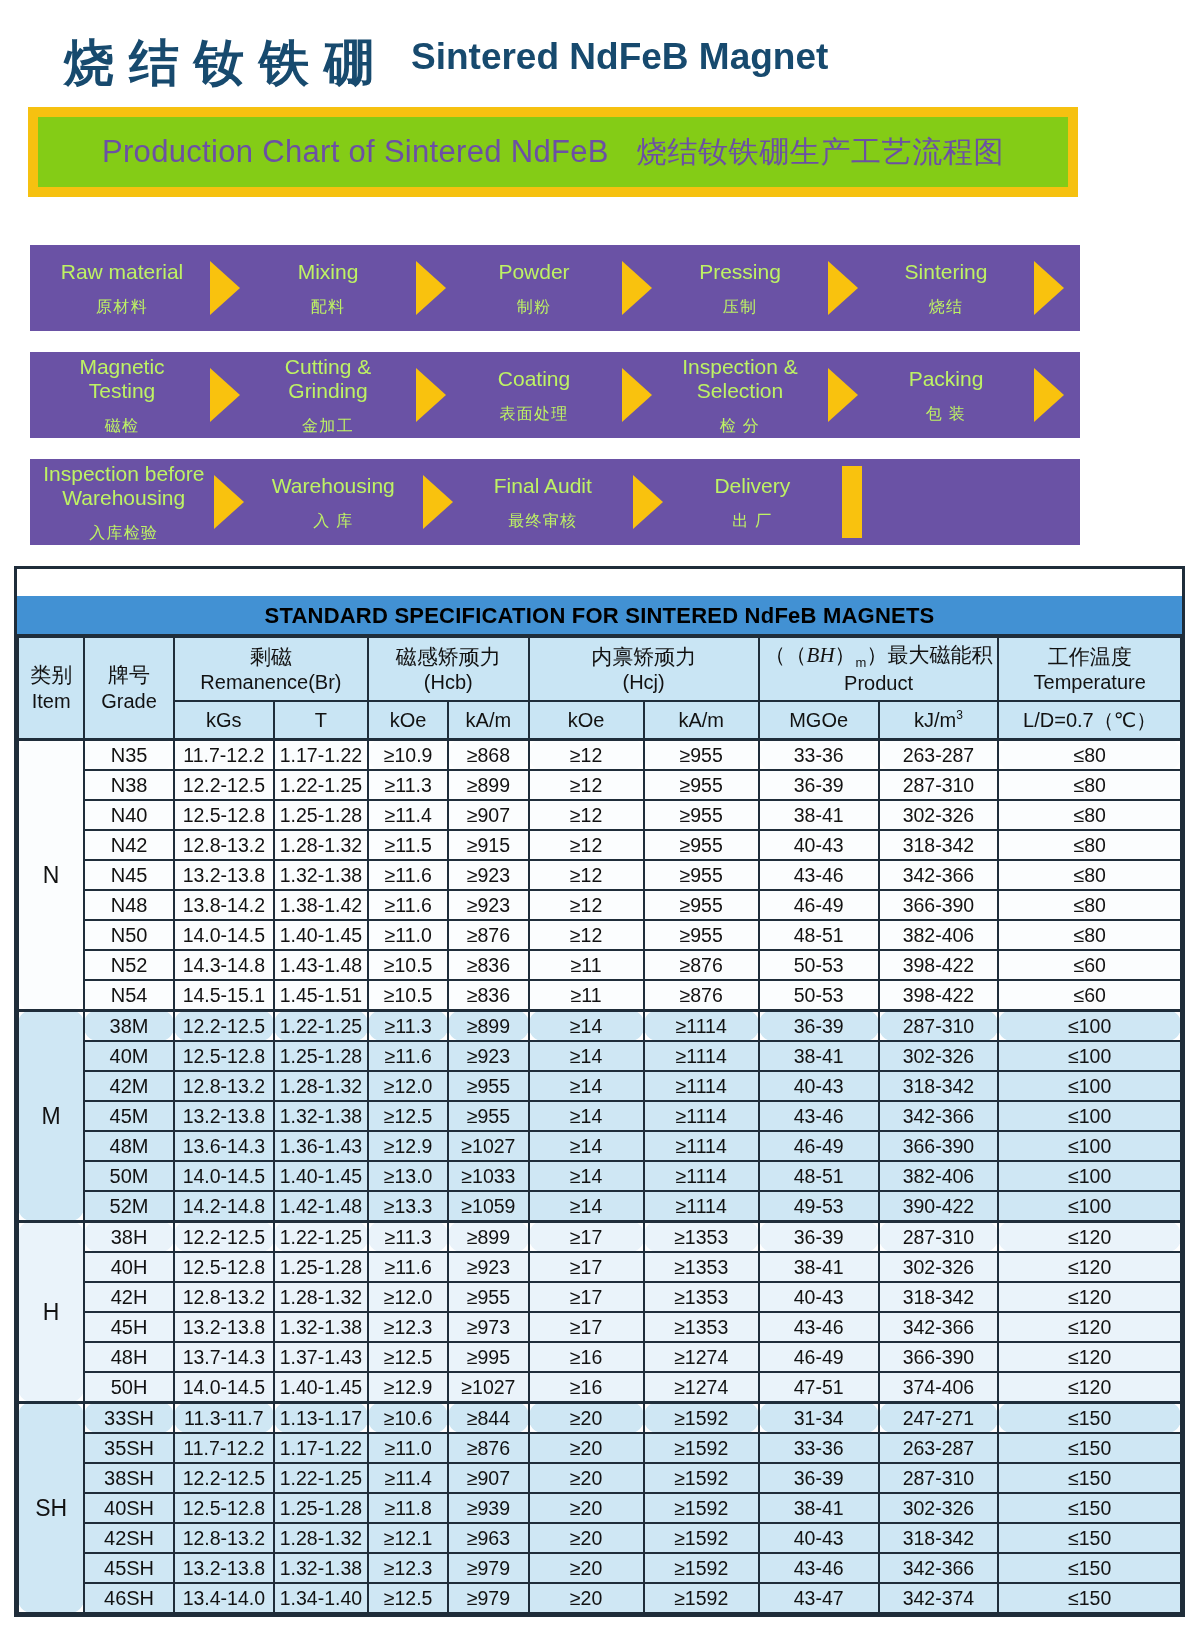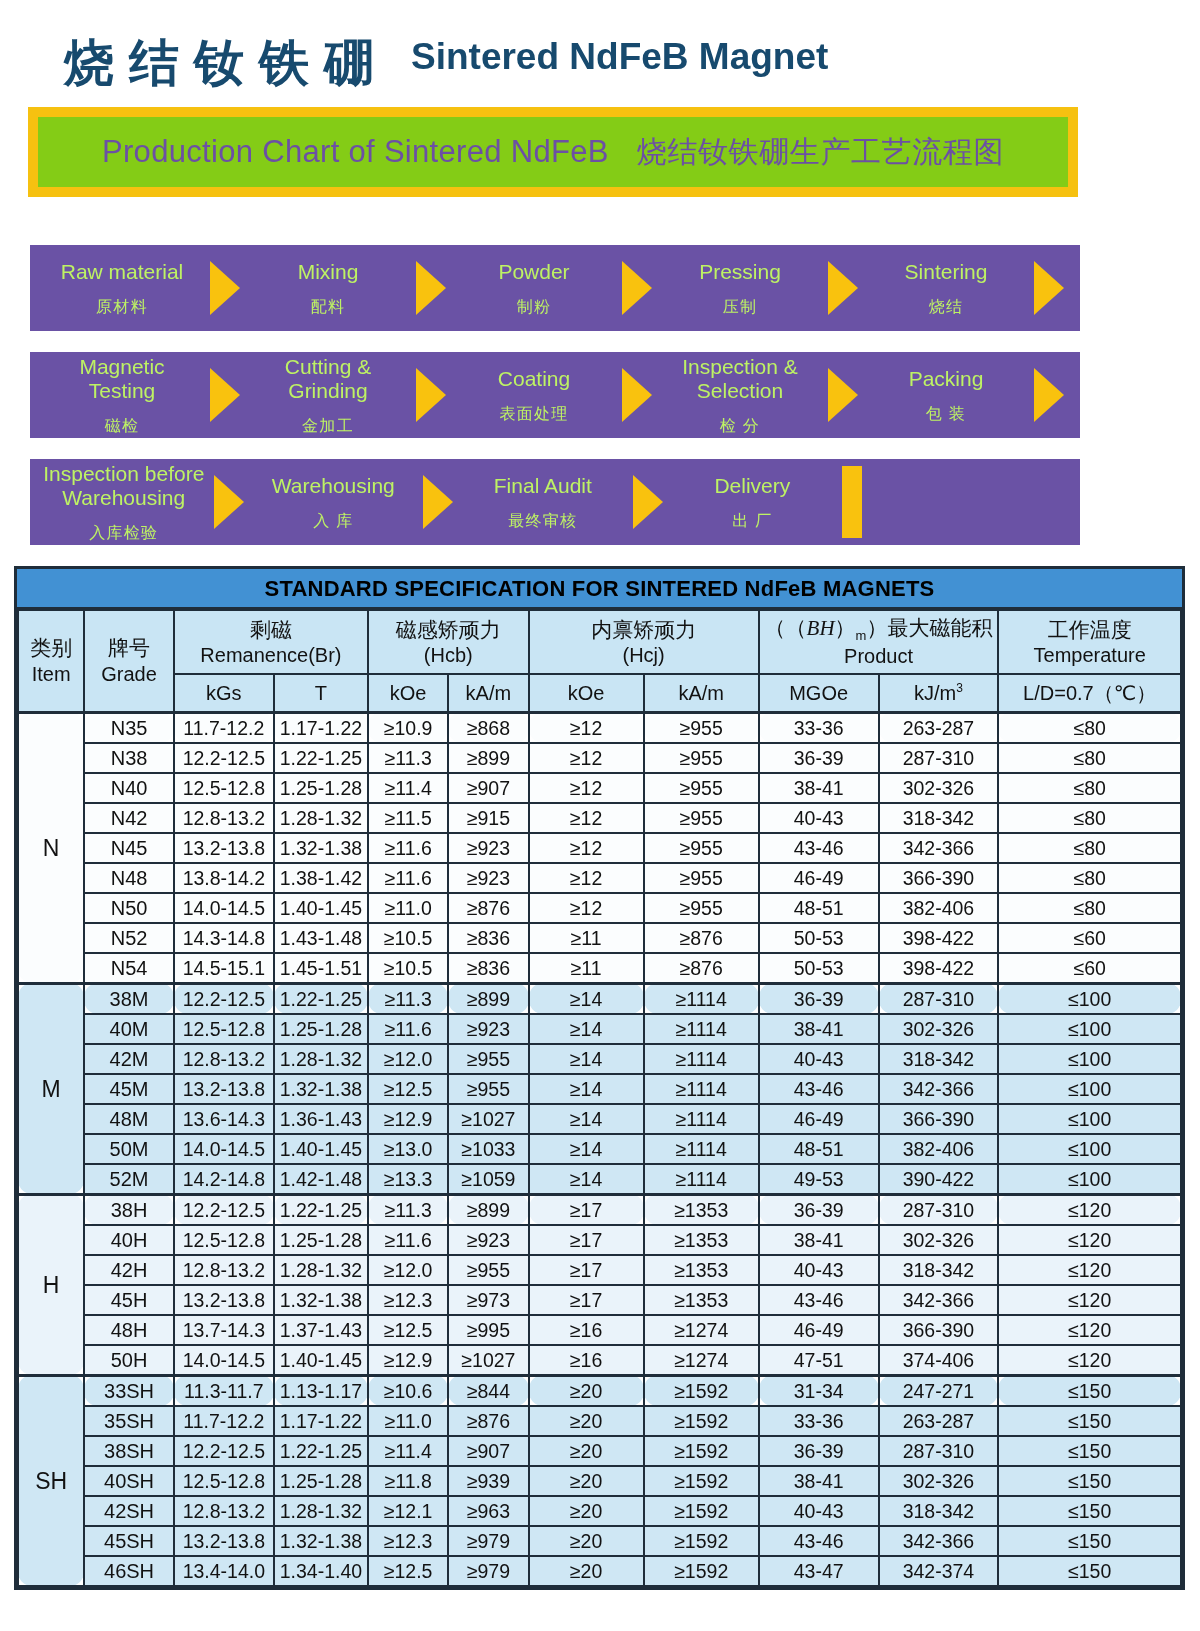--- a/index.html
+++ b/index.html
@@ -87,20 +87,21 @@
     margin:10px 15px 0 14px;
     border:3px solid var(--line);
     background:#fff;
   }
   .table-title{
     background:var(--table-bar-bg);
     color:#000;font-weight:bold;font-size:22px;
     text-align:center;line-height:40px;height:40px;
     letter-spacing:0.01em;
     border-bottom:2px solid var(--line);
+    margin-top:27px;
   }
   table.spec{
     width:100%;border-collapse:collapse;table-layout:fixed;
   }
   table.spec td{
     border:2px solid var(--line);
     text-align:center;vertical-align:middle;
     overflow:hidden;
   }
   thead td{background:var(--header-bg);}

